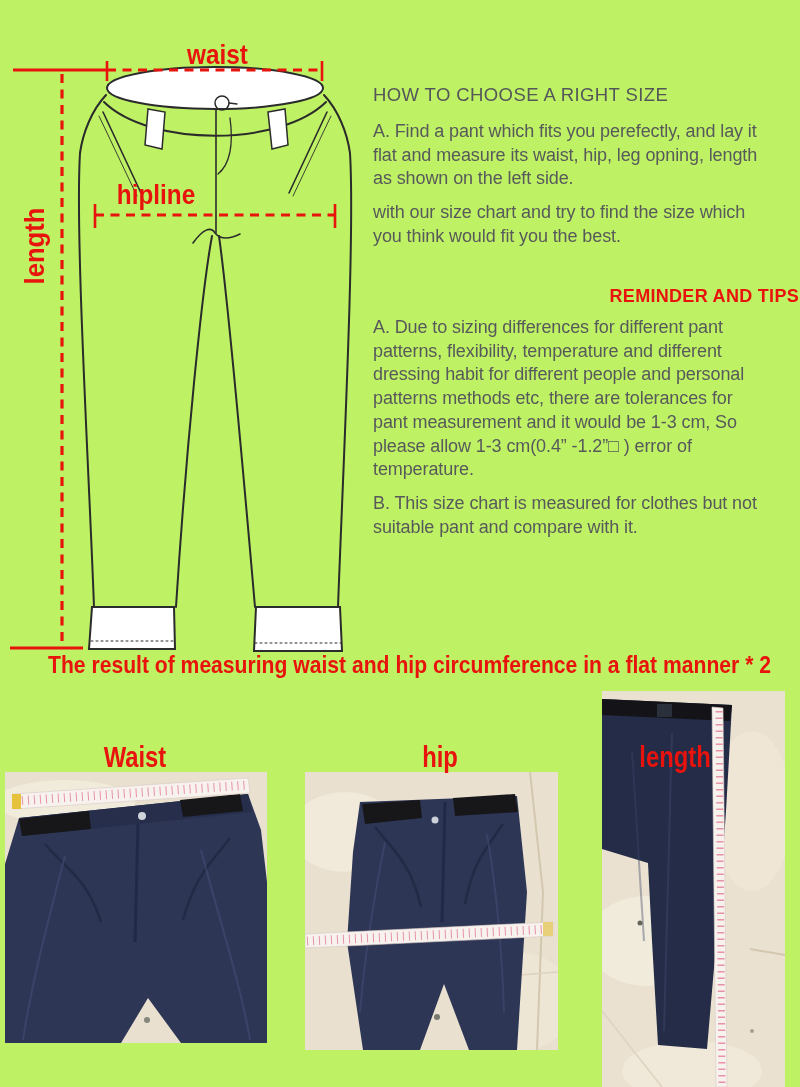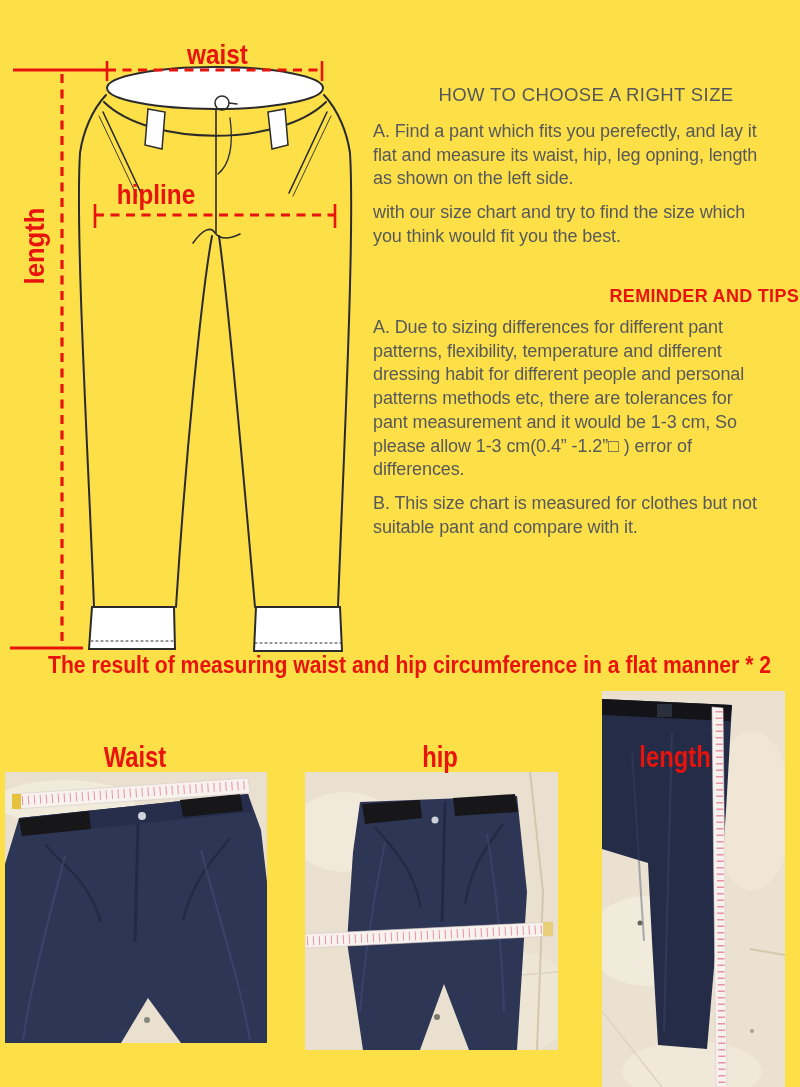--- a/index.html
+++ b/index.html
@@ -1,25 +1,25 @@
 <!DOCTYPE html>
 <html><head>
 <meta charset="utf-8">
 <style>
   html,body{margin:0;padding:0;background:#fff;}
-  .page{position:relative;width:800px;height:1087px;background:#fde047;overflow:hidden;
+  .page{position:relative;width:800px;height:1087px;background:#bef264;overflow:hidden;
         font-family:"Liberation Sans",sans-serif;}
   
   .sketch{position:absolute;left:0;top:30px;width:360px;height:630px;}
   .dim-label{position:absolute;color:#e8130c;font-weight:bold;font-size:27px;
              transform:scaleX(.9);transform-origin:center;white-space:nowrap;text-align:center;}
   .dim-label.rot{transform:rotate(-90deg) scaleX(.95);}
   
   .col{position:absolute;left:373px;top:84px;width:426px;color:#58595b;}
-  .col .title{font-size:18.5px;letter-spacing:.4px;text-align:center;margin:0 0 14px 0;color:#55565a;}
+  .col .title{font-size:18.5px;letter-spacing:.4px;margin:0 0 14px 0;color:#55565a;}
   .tline{font-size:18px;line-height:23.7px;letter-spacing:-.1px;}
   .pblock{position:absolute;left:0;}
   .tips-title{position:absolute;left:0;width:100%;text-align:right;color:#e8130c;
               font-size:18px;font-weight:bold;letter-spacing:.3px;}
   
   .banner{position:absolute;left:0;top:651px;width:800px;text-align:center;color:#e8130c;
           font-weight:bold;font-size:24px;transform:scaleX(.88);transform-origin:center;white-space:nowrap;}
   
   .photo{position:absolute;display:block;}
   .photo-label{position:absolute;color:#e8130c;font-weight:bold;font-size:29px;
@@ -89,21 +89,21 @@
 
     <div class="tips-title" style="top:202px;">REMINDER AND TIPS</div>
 
     <div class="pblock" style="top:232px;">
       <div class="tline">A. Due to sizing differences for different pant</div>
       <div class="tline">patterns, flexibility, temperature and different</div>
       <div class="tline">dressing habit for different people and personal</div>
       <div class="tline">patterns methods etc, there are tolerances for</div>
       <div class="tline">pant measurement and it would be 1-3 cm, So</div>
       <div class="tline">please allow 1-3 cm(0.4” -1.2”□ ) error of</div>
-      <div class="tline">differences.</div>
+      <div class="tline">temperature.</div>
     </div>
 
     <div class="pblock" style="top:408px;">
       <div class="tline">B. This size chart is measured for clothes but not</div>
       <div class="tline">suitable pant and compare with it.</div>
     </div>
   </div>
 
   <div class="banner">The result of measuring waist and hip circumference in a flat manner * 2</div>
 

